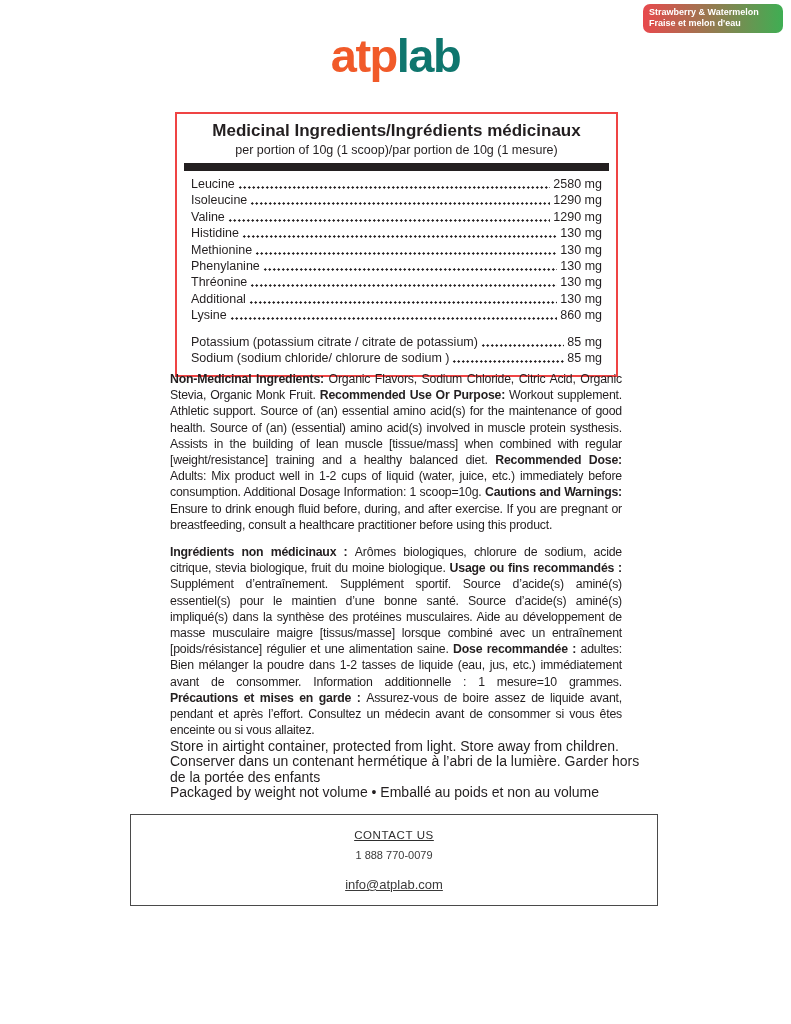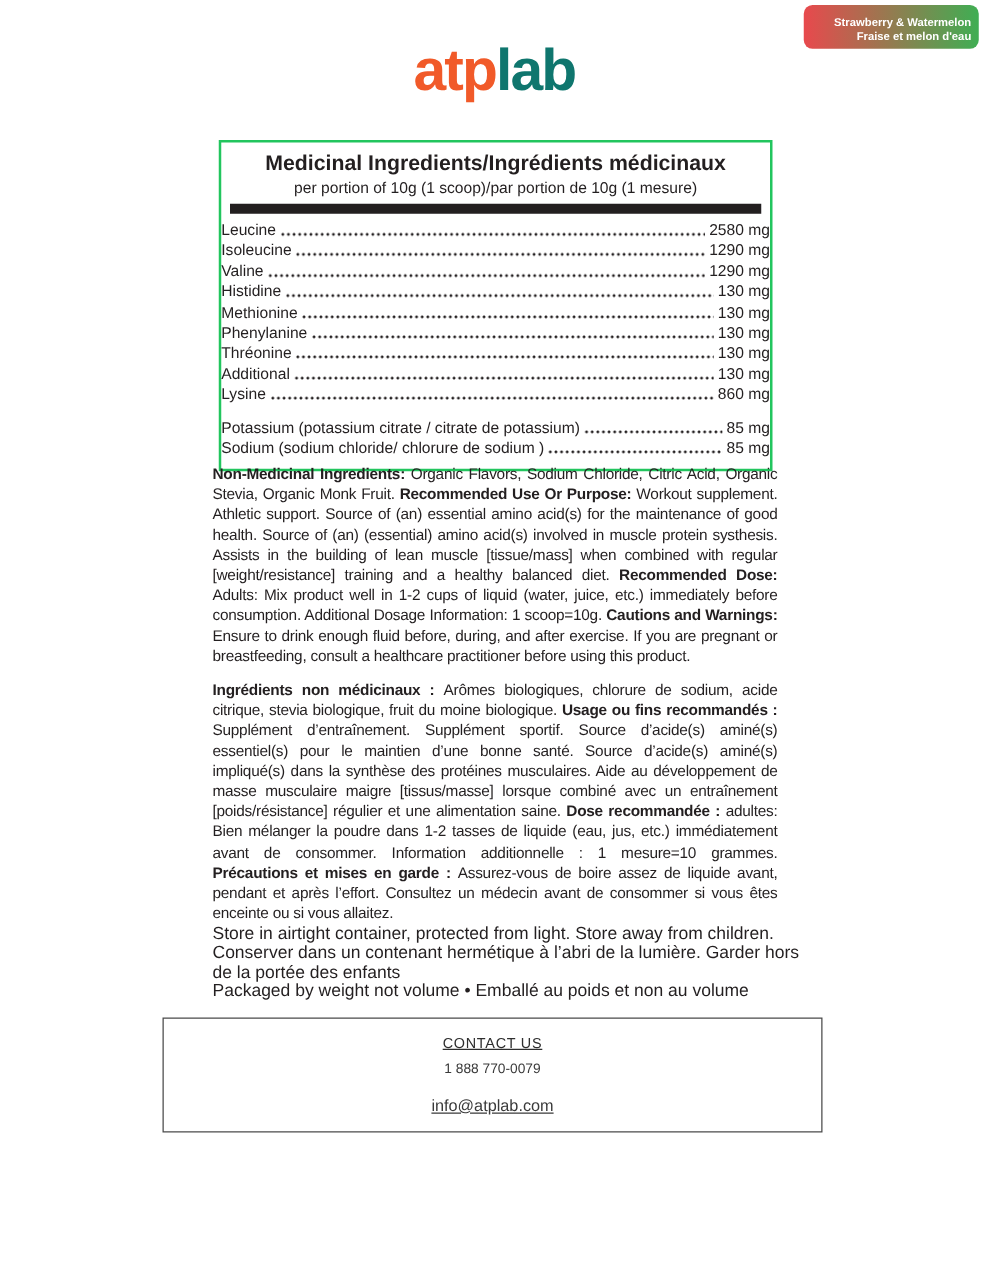--- a/index.html
+++ b/index.html
@@ -4,40 +4,40 @@
 <style>
   * { margin:0; padding:0; box-sizing:border-box; }
   html,body { background:#ffffff; }
   body {
     width:791px; height:1024px; position:relative; overflow:hidden;
     font-family:"Liberation Sans", sans-serif; color:#231f20;
   }
 
   
   .badge {
-    position:absolute; top:4px; right:8px; width:140px; padding:9px 6px 4px;
-    border-radius:7px; text-align:right; color:#ffffff;
+    position:absolute; top:4px; right:8px; width:140px; padding:3px 6px 4px;
+    border-radius:7px; text-align:left; color:#ffffff;
     font-size:9px; font-weight:bold; line-height:11px;
   }
 
   
   .logo {
     position:absolute; top:30px; left:0; width:100%; text-align:center;
     font-size:47px; font-weight:bold; letter-spacing:-1.5px; line-height:52px;
   }
 
   
   .panel {
     position:absolute; left:175px; top:112px; width:443px;
-    border:2px solid #22c55e; background:#ffffff; padding-bottom:9px;
+    border:2px solid #ef4444; background:#ffffff; padding-bottom:9px;
   }
   .panel-title { text-align:center; font-weight:bold; font-size:17px; line-height:20px; margin-top:7px; }
   .panel-sub   { text-align:center; font-size:12.5px; line-height:16px; margin-top:1px; }
   .panel-bar   { height:8px; background:#231f20; margin:5px 7px 5px; }
-  .rows { padding:0 0; }
+  .rows { padding:0 14px; }
   .rows.minerals { margin-top:10px; }
   .ing-row { display:flex; font-size:12.5px; line-height:16.4px; }
   .ing-name { white-space:nowrap; }
   .ing-val  { white-space:nowrap; }
   .dots {
     flex:1; margin:0 3px;
     background-image:radial-gradient(circle,#231f20 1px,rgba(0,0,0,0) 1.3px);
     background-size:4.5px 3px; background-repeat:repeat-x;
     background-position:left calc(100% - 3.5px);
   }

